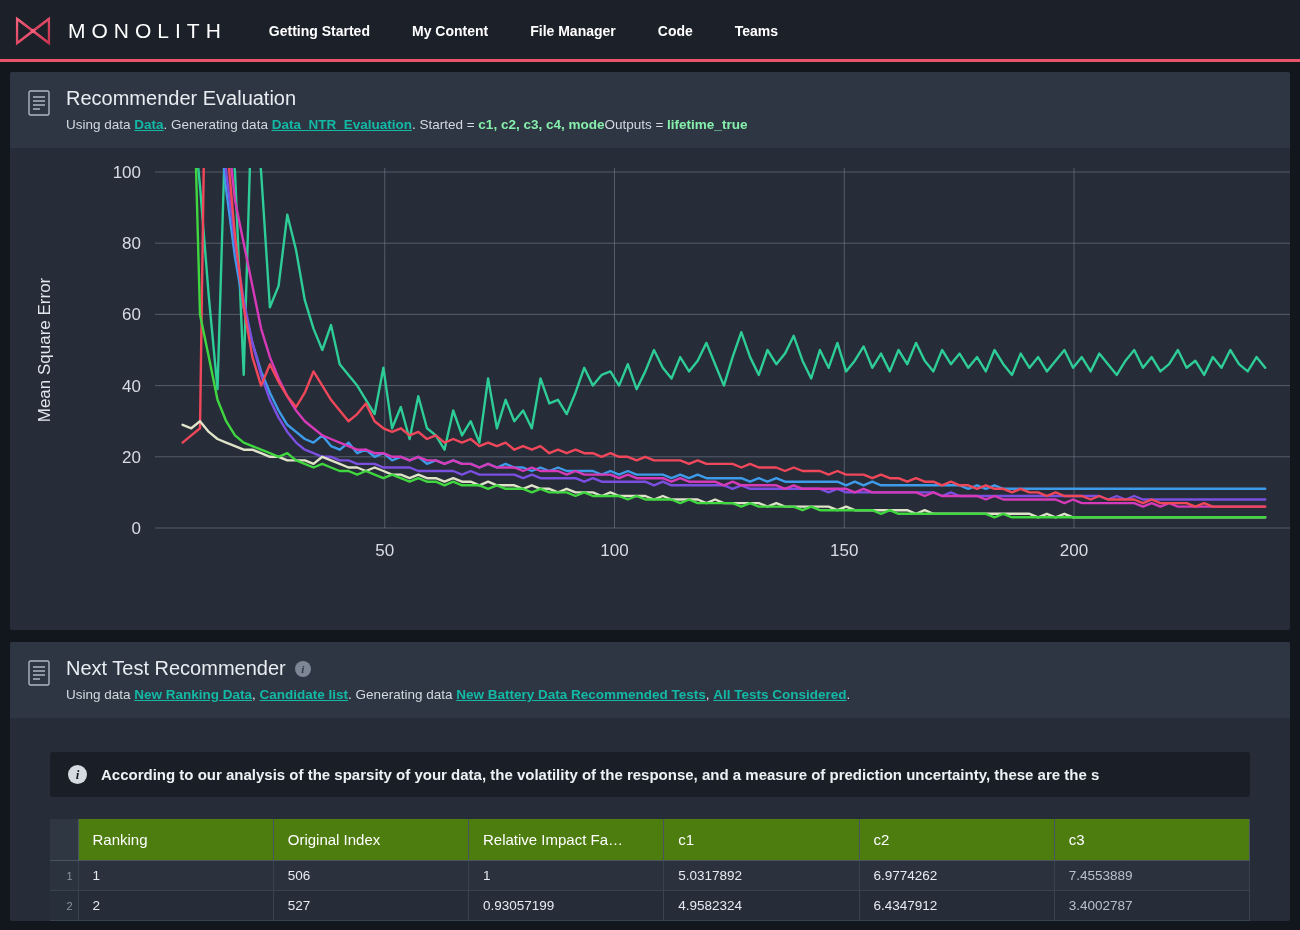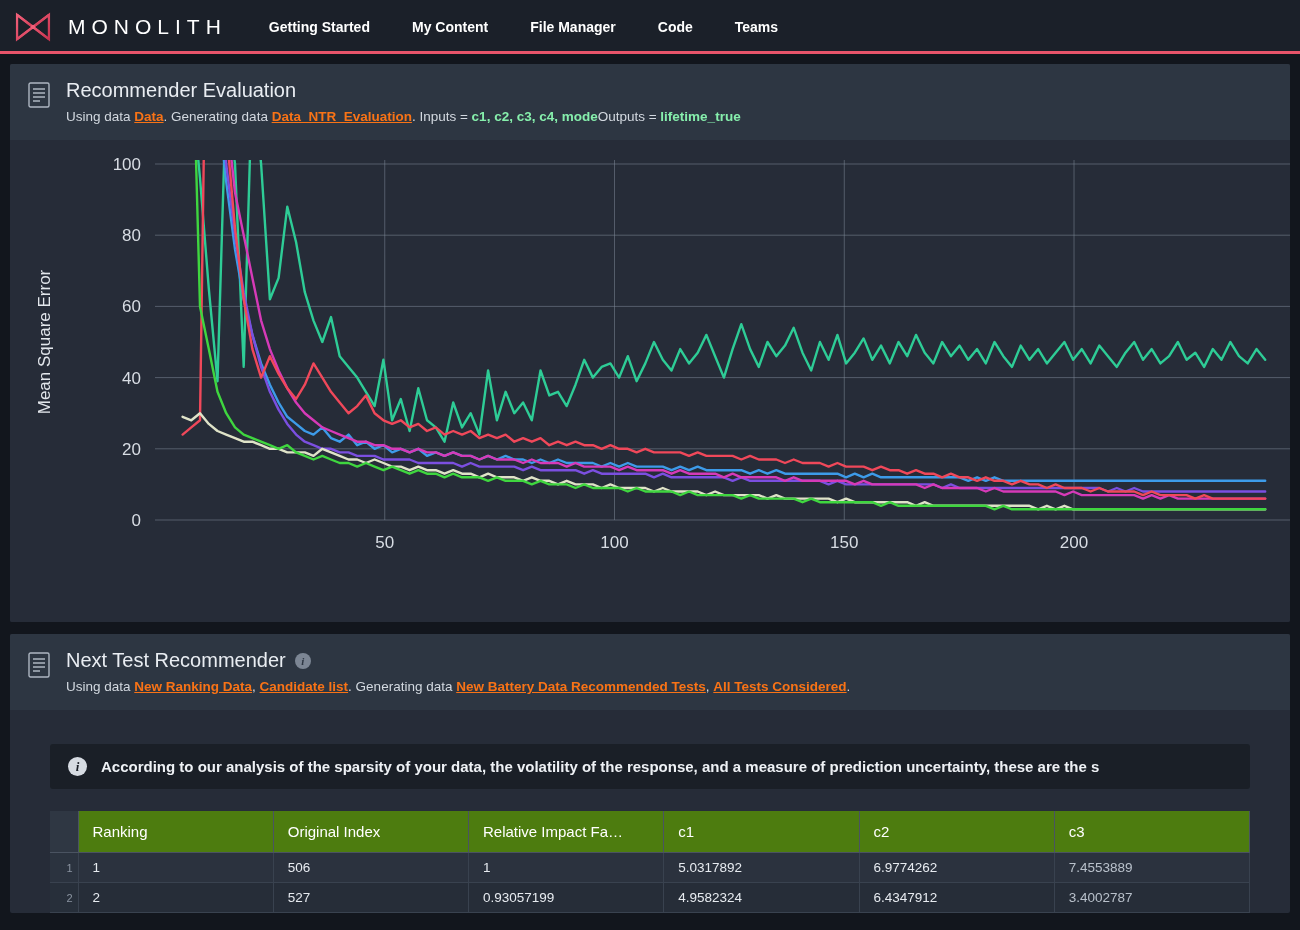--- a/index.html
+++ b/index.html
@@ -5,21 +5,21 @@
   * { box-sizing: border-box; margin: 0; padding: 0; }
   html, body {
     width: 1300px; height: 930px;
     background: #12161d;
     font-family: "Liberation Sans", sans-serif;
     overflow: hidden;
   }
 
   
   .navbar {
-    height: 54px;
+    height: 62px;
     background: #1b2029;
     display: flex;
     align-items: center;
     padding: 0 0 0 14px;
     position: relative;
   }
   .nav-accent {
     position: absolute; left: 0; right: 0; bottom: 0;
     height: 3px; background: #e8546a;
   }
@@ -54,21 +54,21 @@
   .card-head-text { padding-top: 1px; }
   .card-title {
     color: #e9edf2; font-size: 20px; font-weight: 400;
     display: flex; align-items: center; gap: 9px;
   }
   .card-sub {
     color: #d3d9e0; font-size: 13.5px; margin-top: 6px;
     line-height: 1.35;
   }
   .card-sub b { font-weight: bold; color: #86efac; }
-  .card-sub u { text-decoration: underline; font-weight: bold; color: #f97316; }
+  .card-sub u { text-decoration: underline; font-weight: bold; color: #14b8a6; }
   .info-dot {
     width: 16px; height: 16px; border-radius: 50%;
     background: #7c8694; color: #2d3642;
     font-size: 11px; font-weight: bold; font-style: italic;
     display: inline-flex; align-items: center; justify-content: center;
     font-family: "Liberation Serif", serif;
   }
 
   
   .chart-body { height: 482px; position: relative; background: #262c38; }
@@ -166,21 +166,21 @@
         <line x1="5" y1="7" x2="17" y2="7" stroke="#aeb7c2" stroke-width="1.6"></line>
         <line x1="5" y1="11" x2="17" y2="11" stroke="#aeb7c2" stroke-width="1.6"></line>
         <line x1="5" y1="15" x2="17" y2="15" stroke="#aeb7c2" stroke-width="1.6"></line>
         <line x1="5" y1="19" x2="12" y2="19" stroke="#aeb7c2" stroke-width="1.6"></line>
       </svg>
       <div class="card-head-text">
         <div class="card-title">
           <span>Recommender Evaluation</span>
         </div>
         <div class="card-sub">
-          <span>Using data </span><u>Data</u><span>. Generating data </span><u>Data_NTR_Evaluation</u><span>. Inputs = </span><b>c1, c2, c3, c4, mode</b><span>Outputs = </span><b>lifetime_true</b>
+          <span>Using data </span><u>Data</u><span>. Generating data </span><u>Data_NTR_Evaluation</u><span>. Started = </span><b>c1, c2, c3, c4, mode</b><span>Outputs = </span><b>lifetime_true</b>
         </div>
       </div>
     </div>
 
     <div class="chart-body">
       <svg class="chart-svg" id="mse-chart" width="1280" height="482">
           <defs>
             <clipPath id="plotclip">
               <rect x="145" y="20" width="1135" height="360"></rect>
             </clipPath>

